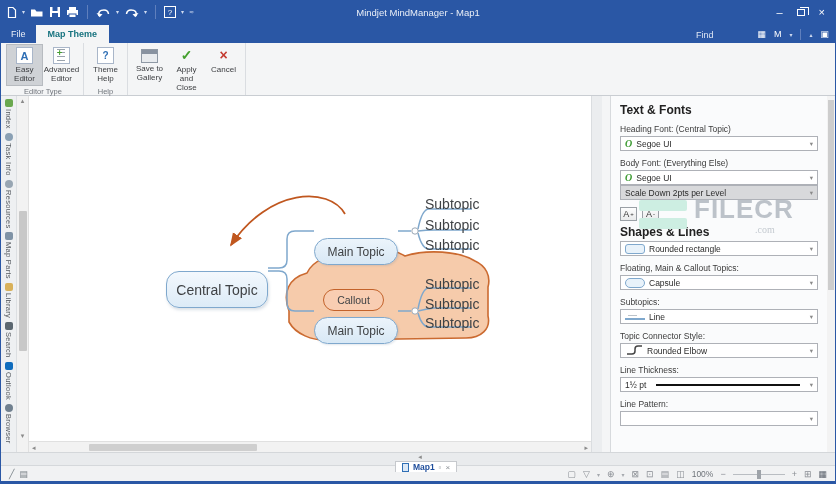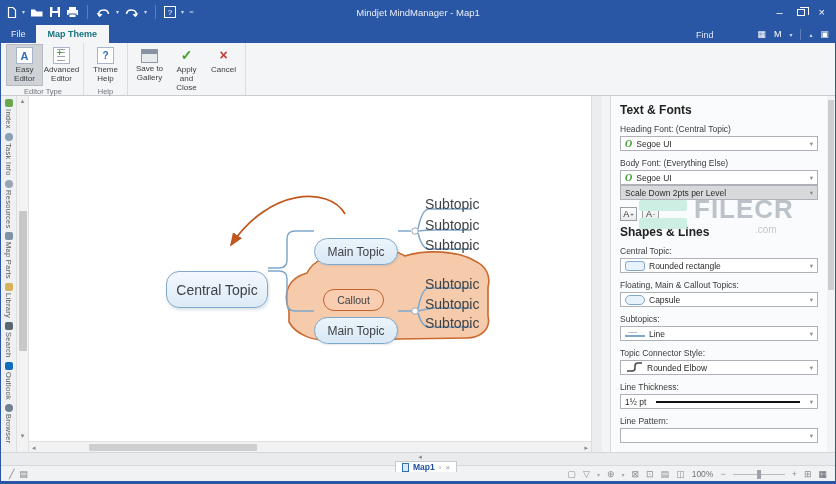--- a/index.html
+++ b/index.html
@@ -91,21 +91,21 @@
   .shp-line { width:20px; height:10px; position:relative; flex:none; }
   .shp-line:before { content:""; position:absolute; left:0; right:0; bottom:2px; height:1.6px; background:#7fa8cd; }
   .shp-line:after { content:""; position:absolute; left:3px; right:8px; top:3px; height:1px; background:#bcc3ca; }
   .thick-line { flex:1; height:2px; background:#111; margin:0 6px; }
   .abtns { display:flex; gap:5px; margin:7px 0 2px; }
   .abtn { width:17px; height:14px; border:1px solid #9aa0a6; background:linear-gradient(#fdfdfd,#e9eaeb); font-size:9px; color:#333; display:flex; align-items:center; justify-content:center; cursor:pointer; }
   .abtn sup { font-size:6px; margin-left:1px; }
   .watermark { position:absolute; left:28px; top:98px; pointer-events:none; }
   .wm-bar { position:absolute; width:48px; height:11px; background:#cdeee2; border-radius:2px; }
   .wm-name { position:absolute; left:55px; top:0; font-size:26px; font-weight:bold; color:#bcc2c9; letter-spacing:1px; }
-  .wm-dom { position:absolute; left:116px; top:30px; font-size:10px; color:#c4cad0; }
+  .wm-dom { position:absolute; left:116px; top:30px; font-size:10px; color:#c4cad0;font-family:Liberation Serif, serif; }
 
   .pscroll { width:8px; background:#f3f3f3; position:relative; }
   .pscroll .thumb { position:absolute; left:1px; width:6px; top:4px; height:190px; background:#cdcdcd; }
 
   
   .docrow { height:13px; background:#e9ebed; border-top:1px solid #d4d7da; display:flex; align-items:center; font-size:8.5px;flex-direction:column; }
   .docrow .arr { color:#8a8a8a; font-size:7px; padding:0 4px 0 8px; }
   .doctab { display:flex; align-items:center; gap:4px; background:#fff; border:1px solid #c6c9cd; border-bottom:none; height:100%; padding:0 6px; margin-left:16px; }
   .doc-ic { width:7px; height:9px; border:1px solid #2f6fb5; background:#dbe8f6; }
   .doctab .nm { color:#1f4e9c; font-weight:bold; font-size:8.5px; }
@@ -365,21 +365,20 @@
         <span class="car">▾</span>
       </div>
 
       <div class="abtns">
         <div class="abtn">A<sup>+</sup></div>
         <div class="abtn">A<sup>-</sup></div>
       </div>
 
       <div class="ptitle">Shapes &amp; Lines</div>
 
-      <div class="plabel">Central Topic:</div>
       <div class="combo">
         <span class="shp-rect"></span>
         <span>Rounded rectangle</span>
         <span class="car">▾</span>
       </div>
 
       <div class="plabel">Floating, Main &amp; Callout Topics:</div>
       <div class="combo">
         <span class="shp-cap"></span>
         <span>Capsule</span>

